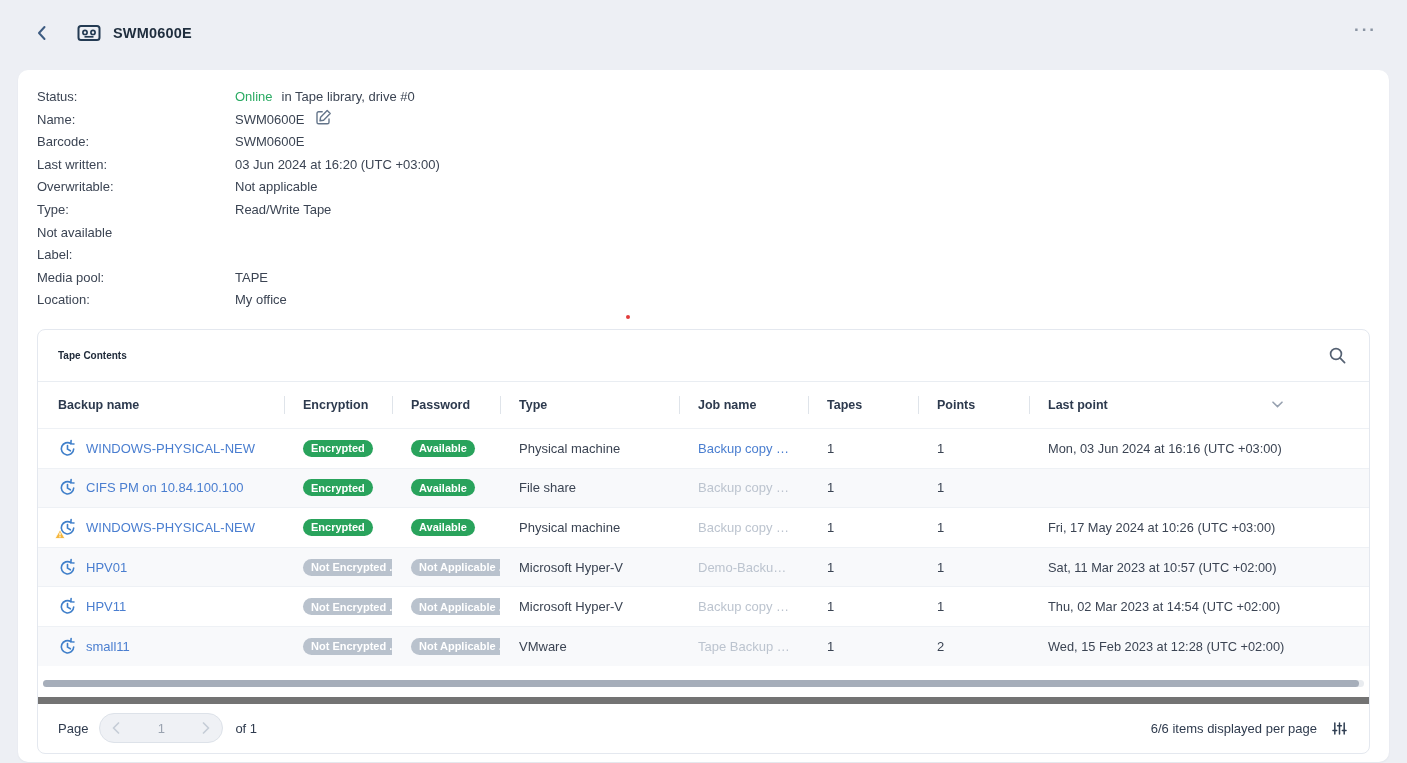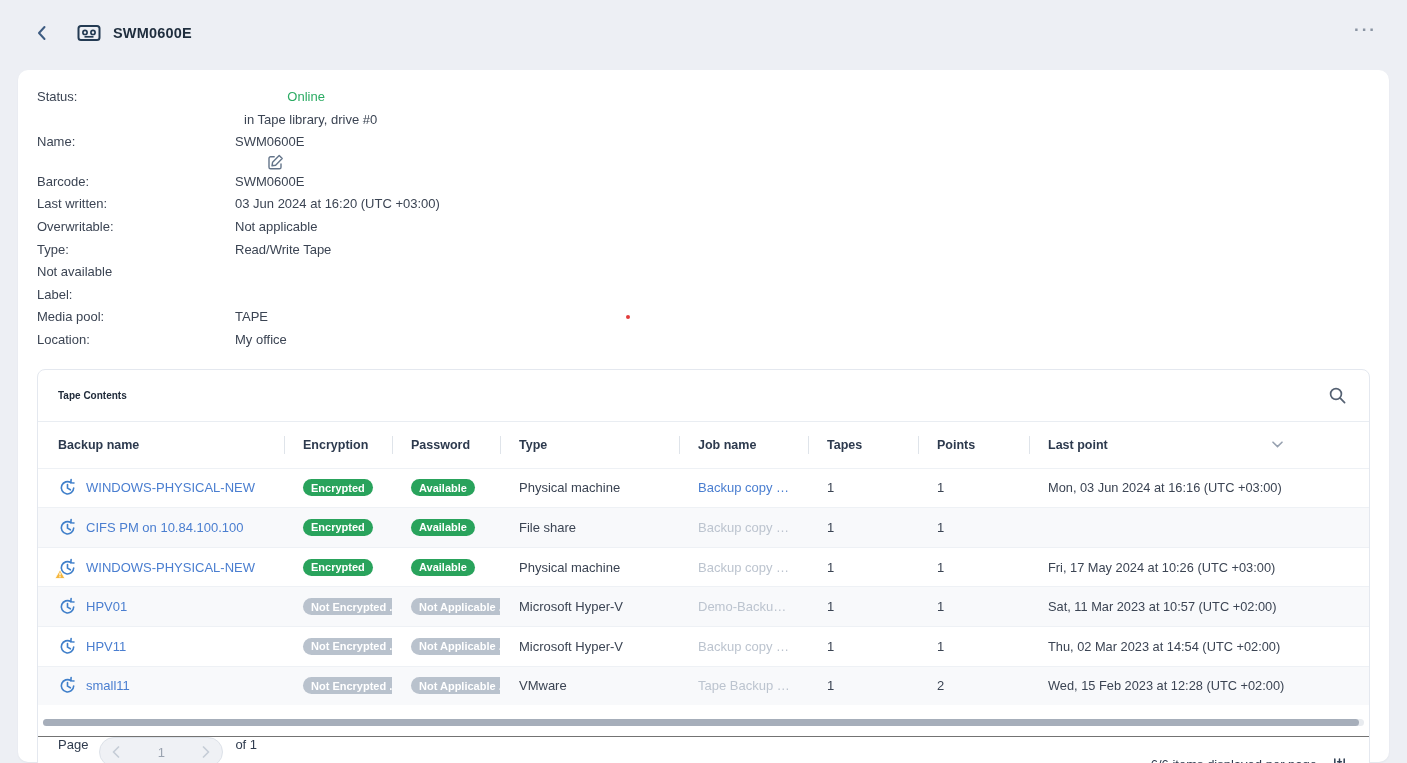--- a/index.html
+++ b/index.html
@@ -19,21 +19,21 @@
               color:#8b95a3; font-size:17px; font-weight:700; letter-spacing:2px; line-height:10px; padding:6px 4px 12px; }
   
   .card {
     margin:0 18px; background:#fff; border-radius:10px; height:692px;
     padding:16px 19px 0 19px; box-shadow:0 1px 2px rgba(40,50,70,.05);
   }
   
   .details { margin-bottom:17px; }
   .d-row { display:flex; line-height:22.6px; min-height:22.6px; }
   .d-label { width:198px; flex:none; color:#3b4453; }
-  .d-value { display:flex; align-items:center; color:#3b4453;flex-direction:column; }
+  .d-value { display:flex; align-items:flex-start; color:#3b4453; }
   .online { color:#2bab63; }
   .suffix { margin-left:9px; }
   .edit-btn { border:none; background:transparent; cursor:pointer; padding:0; margin-left:11px; display:flex; align-items:center; }
   
   .tc-card { border:1px solid #e4e8ef; border-radius:8px; background:#fff; }
   .tc-head { display:flex; align-items:center; justify-content:space-between; height:52px; padding:0 20px; border-bottom:1px solid #e9edf2; }
   .tc-title { font-size:10px; font-weight:700; color:#202b3a; margin:0;text-align:center; }
   .search-btn { border:none; background:transparent; cursor:pointer; padding:2px; display:flex; }
   
   .grid8 { display:grid; grid-template-columns:246px 108px 108px 179px 129px 110px 111px 1fr; align-items:center; }
@@ -53,21 +53,21 @@
   .badge { display:inline-block; padding:2.5px 8px; border-radius:10px; font-size:11px; font-weight:700; color:#fff; white-space:nowrap; }
   .badge.green { background:#29a35c; }
   .badge.gray { background:#b9c2cd; }
   .job.link { color:#4a7ed0; cursor:pointer; }
   .job.dis { color:#bcc4cf; }
   .datec { font-size:12.8px; color:#3b4453; }
   
   .hscroll { margin:14px 5px 10px 5px; height:7px; background:#e8ebef; border-radius:4px; position:relative; cursor:pointer; }
   .hthumb { position:absolute; left:0; top:0; height:100%; width:99.6%; background:#a6aeba; border-radius:4px; }
   
-  .tc-footer { display:flex; height:56px; padding:0 20px; border-top:1px solid #737373; color:#2f3b4e; }
+  .tc-footer { display:flex; align-items:center; height:56px; padding:0 20px; border-top:7px solid #737373; color:#2f3b4e; }
   .pager { display:flex; align-items:center; height:30px; width:124px; background:#eff1f5; border:1px solid #dde2e9; border-radius:16px; margin:0 12px 0 11px; overflow:hidden; }
   .pager button { flex:none; width:32px; height:100%; border:none; background:transparent; display:flex; align-items:center; justify-content:center; cursor:pointer; padding:0; }
   .pager input { flex:1; min-width:0; height:100%; border:none; background:transparent; text-align:center;
                  color:#9aa3b0; font-size:13px; font-family:"Liberation Sans", sans-serif; outline:none; }
   .f-right { margin-left:auto; display:flex; align-items:center; gap:13px; }
   .sliders-btn { border:none; background:transparent; cursor:pointer; padding:2px; display:flex; }
   .cursor-dot { position:absolute; left:626px; top:315px; width:4px; height:4px; border-radius:50%; background:#e23b3b; }
   .defs { position:absolute; width:0; height:0; overflow:hidden; }
 </style>
 </head>

